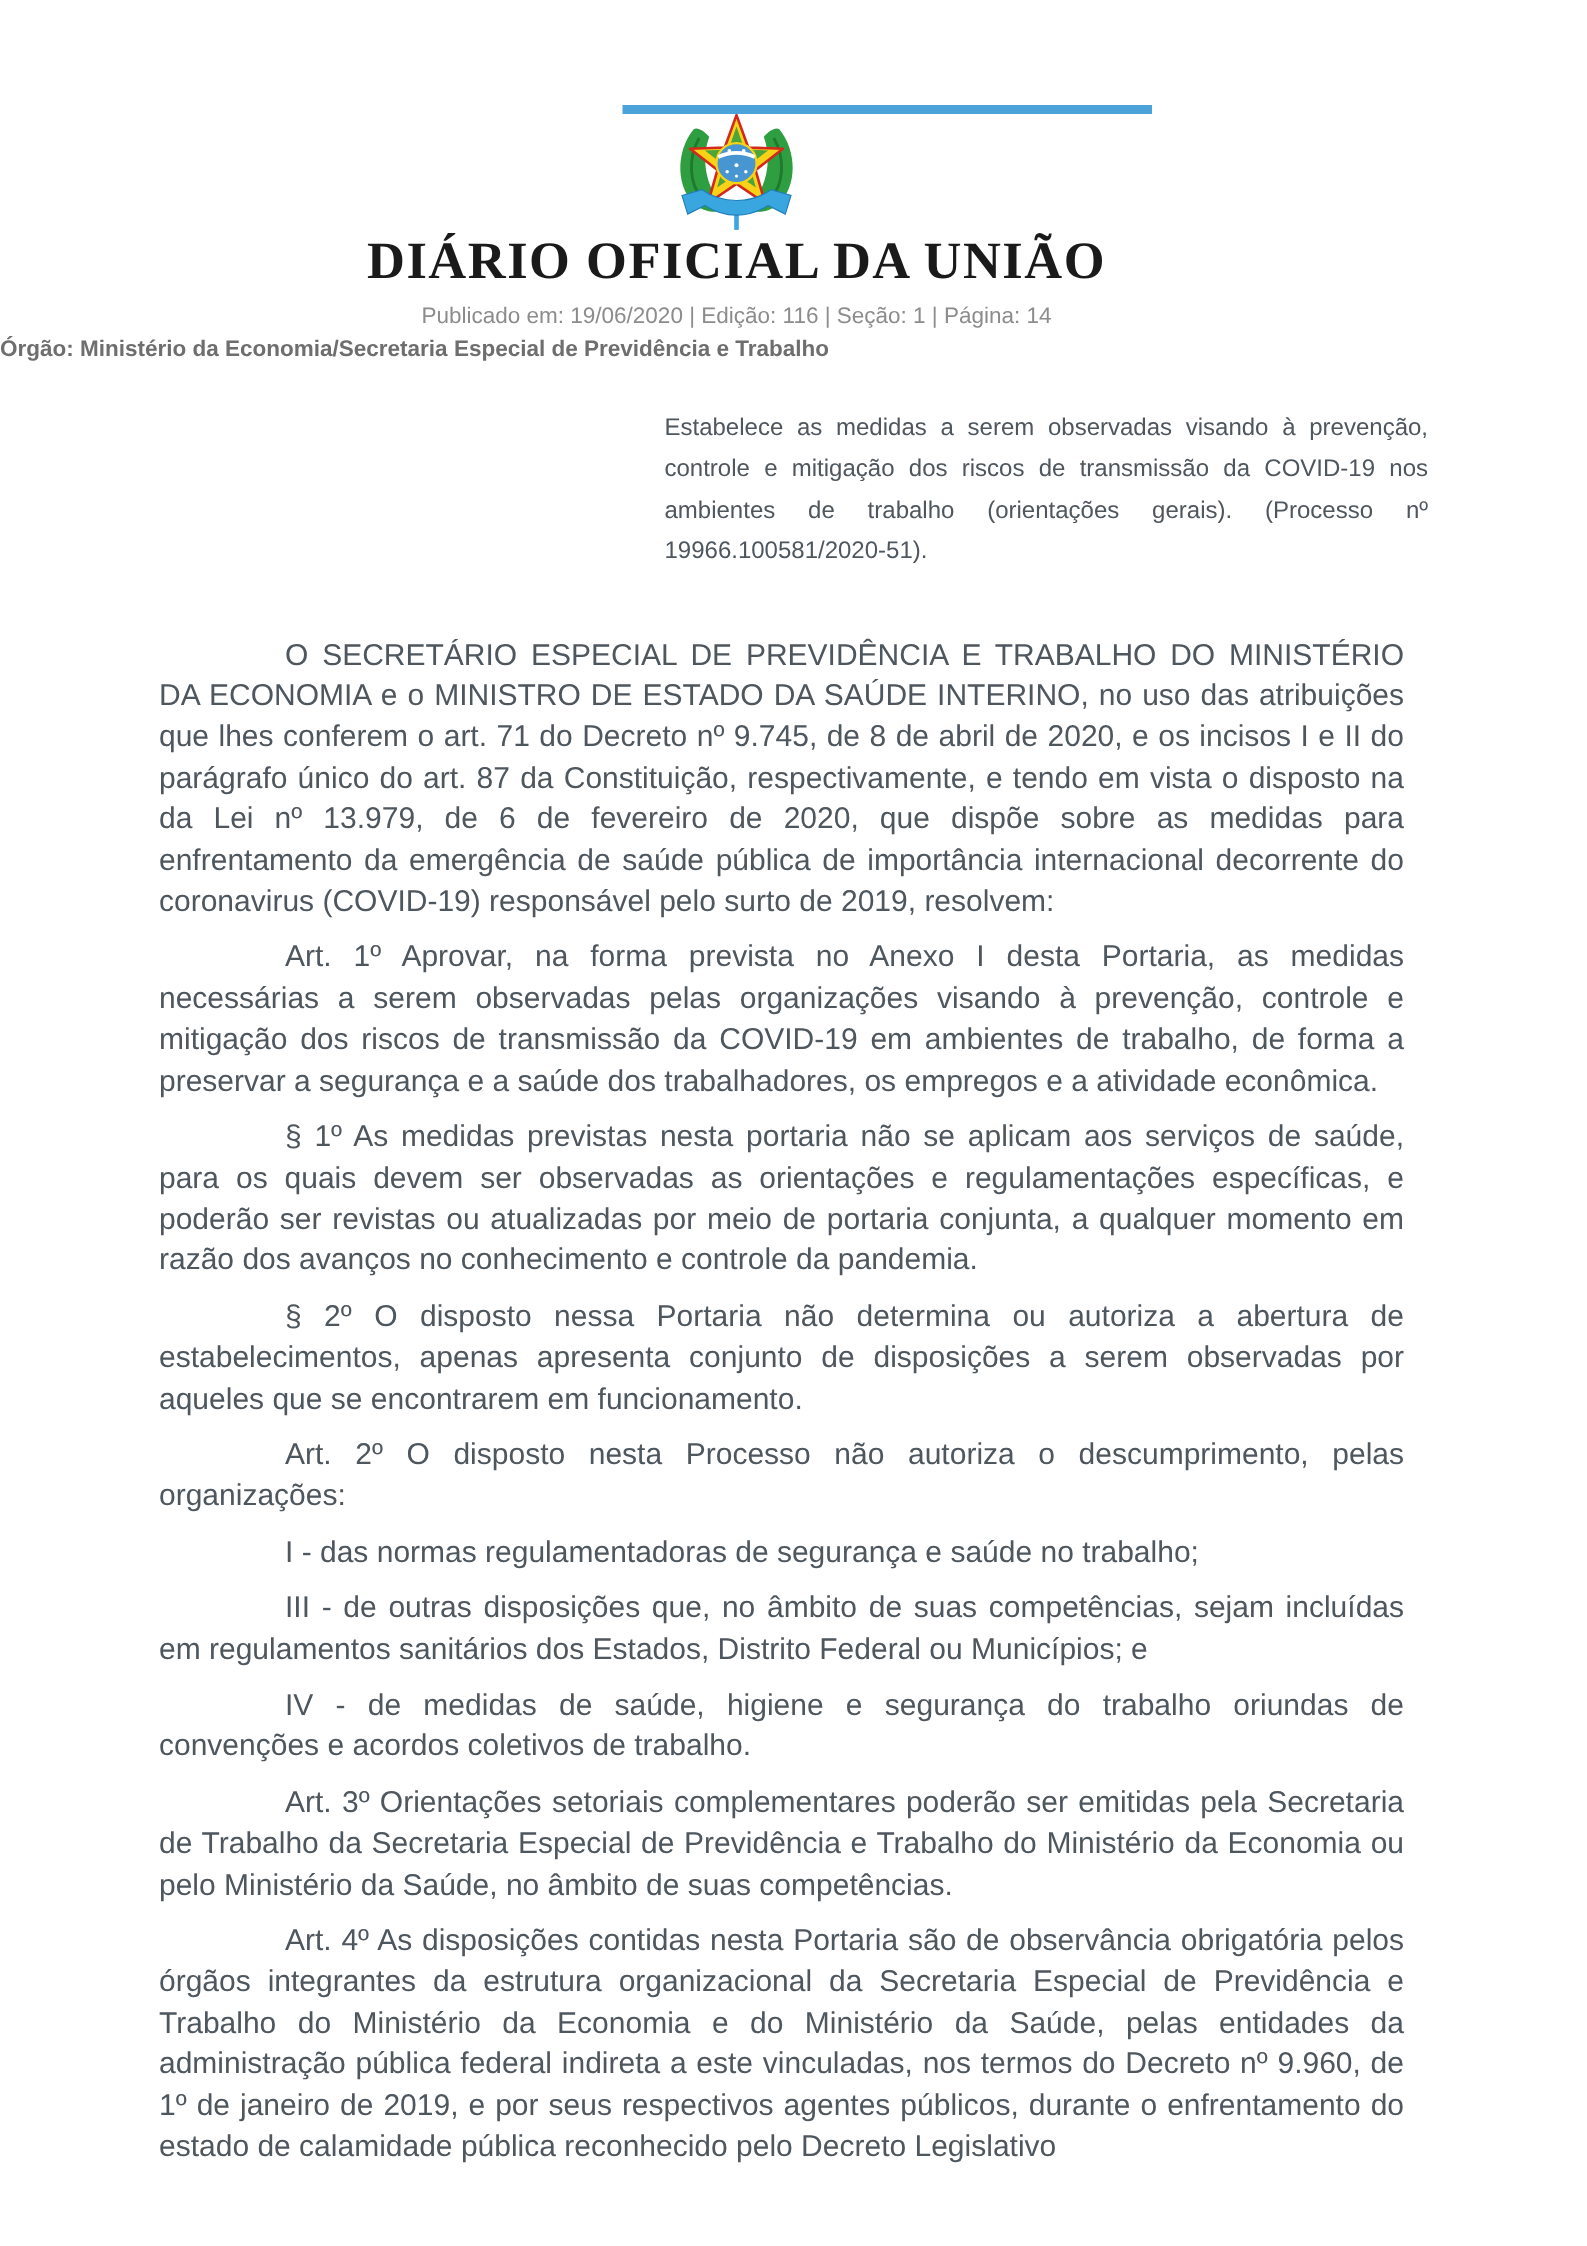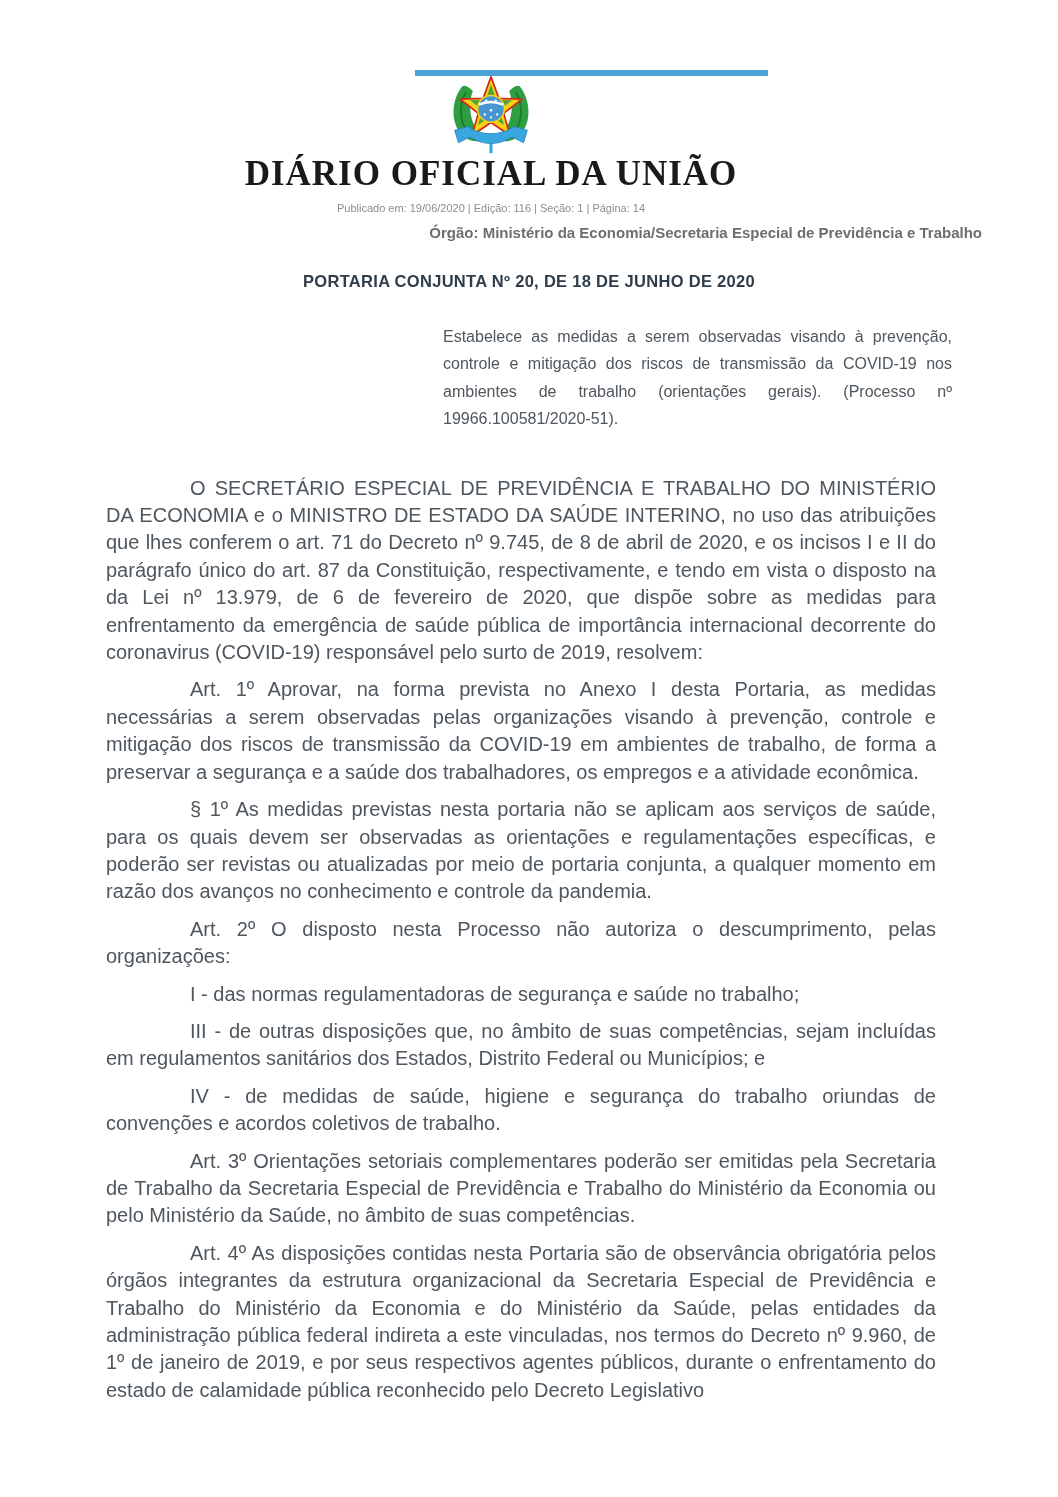--- a/index.html
+++ b/index.html
@@ -43,29 +43,29 @@
     font-size: 35px;
     letter-spacing: 1px;
     color: #1a1a1a;
   }
   .meta-published {
     position: absolute;
     top: 202px;
     left: 0;
     width: 100%;
     text-align: center;
-    font-size: 11px;
+    font-size: 15px;
     color: #8c8c8c;
   }
   .meta-organ {
     position: absolute;
     top: 224px;
     left: 0;
     width: 100%;
-    text-align: right;
+    text-align: left;
     font-size: 15px;
     font-weight: 700;
     color: #6e6e6e;
   }
   .doc {
     position: absolute;
     left: 106px;
     top: 272px;
     width: 846px;
     color: #4e565e;
@@ -125,27 +125,27 @@
     </svg>
   </div>
 
   <h1 class="gazette-title">DIÁRIO OFICIAL DA UNIÃO</h1>
 
   <div class="meta-published">Publicado em: 19/06/2020 | Edição: 116 | Seção: 1 | Página: 14</div>
 
   <div class="meta-organ">Órgão: Ministério da Economia/Secretaria Especial de Previdência e Trabalho</div>
 
   <div class="doc">
-    <h2 class="doc-title">PORTARIA CONJUNTA Nº 20, DE 18 DE JUNHO DE 2020</h2>
     <div class="summary">Estabelece as medidas a serem observadas visando à prevenção, controle e mitigação dos riscos de transmissão da COVID-19 nos ambientes de trabalho (orientações gerais). (Processo nº 19966.100581/2020-51).</div>
     <div class="body-pars">
 
     <p>O SECRETÁRIO ESPECIAL DE PREVIDÊNCIA E TRABALHO DO MINISTÉRIO DA ECONOMIA e o MINISTRO DE ESTADO DA SAÚDE INTERINO, no uso das atribuições que lhes conferem o art. 71 do Decreto nº 9.745, de 8 de abril de 2020, e os incisos I e II do parágrafo único do art. 87 da Constituição, respectivamente, e tendo em vista o disposto na da Lei nº 13.979, de 6 de fevereiro de 2020, que dispõe sobre as medidas para enfrentamento da emergência de saúde pública de importância internacional decorrente do coronavirus (COVID-19) responsável pelo surto de 2019, resolvem:</p>
         <p>Art. 1º Aprovar, na forma prevista no Anexo I desta Portaria, as medidas necessárias a serem observadas pelas organizações visando à prevenção, controle e mitigação dos riscos de transmissão da COVID-19 em ambientes de trabalho, de forma a preservar a segurança e a saúde dos trabalhadores, os empregos e a atividade econômica.</p>
         <p>§ 1º As medidas previstas nesta portaria não se aplicam aos serviços de saúde, para os quais devem ser observadas as orientações e regulamentações específicas, e poderão ser revistas ou atualizadas por meio de portaria conjunta, a qualquer momento em razão dos avanços no conhecimento e controle da pandemia.</p>
+        <p>§ 2º O disposto nessa Portaria não determina ou autoriza a abertura de estabelecimentos, apenas apresenta conjunto de disposições a serem observadas por aqueles que se encontrarem em funcionamento.</p>
         <p>Art. 2º O disposto nesta Processo não autoriza o descumprimento, pelas organizações:</p>
         <p>I - das normas regulamentadoras de segurança e saúde no trabalho;</p>
         <p>III - de outras disposições que, no âmbito de suas competências, sejam incluídas em regulamentos sanitários dos Estados, Distrito Federal ou Municípios; e</p>
         <p>IV - de medidas de saúde, higiene e segurança do trabalho oriundas de convenções e acordos coletivos de trabalho.</p>
         <p>Art. 3º Orientações setoriais complementares poderão ser emitidas pela Secretaria de Trabalho da Secretaria Especial de Previdência e Trabalho do Ministério da Economia ou pelo Ministério da Saúde, no âmbito de suas competências.</p>
         <p>Art. 4º As disposições contidas nesta Portaria são de observância obrigatória pelos órgãos integrantes da estrutura organizacional da Secretaria Especial de Previdência e Trabalho do Ministério da Economia e do Ministério da Saúde, pelas entidades da administração pública federal indireta a este vinculadas, nos termos do Decreto nº 9.960, de 1º de janeiro de 2019, e por seus respectivos agentes públicos, durante o enfrentamento do estado de calamidade pública reconhecido pelo Decreto Legislativo</p>
       </div>
   </div>
 
 </div>

